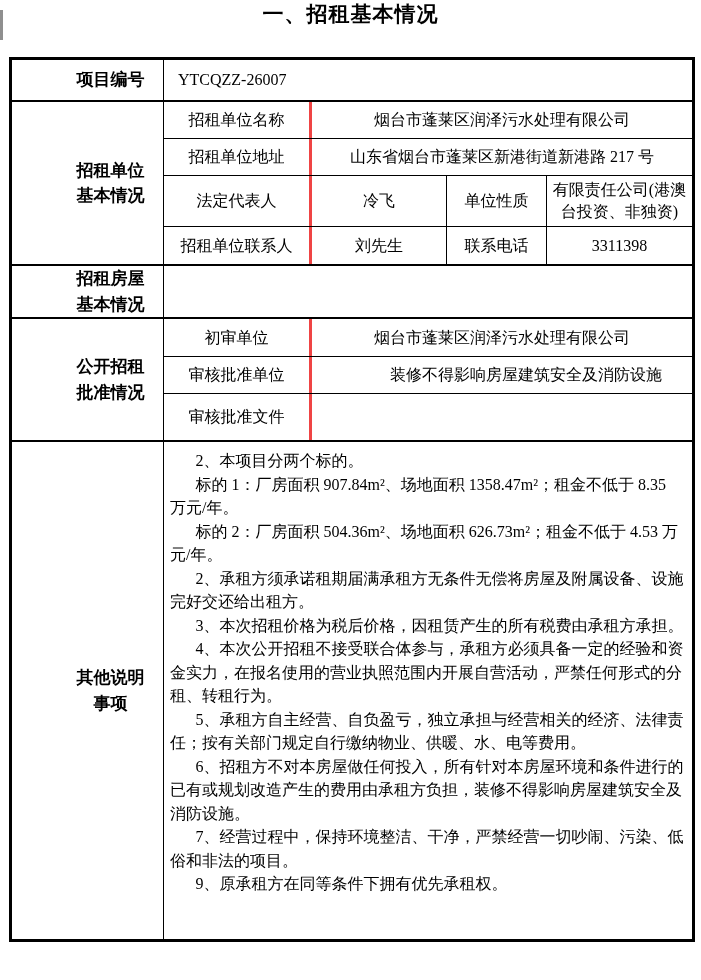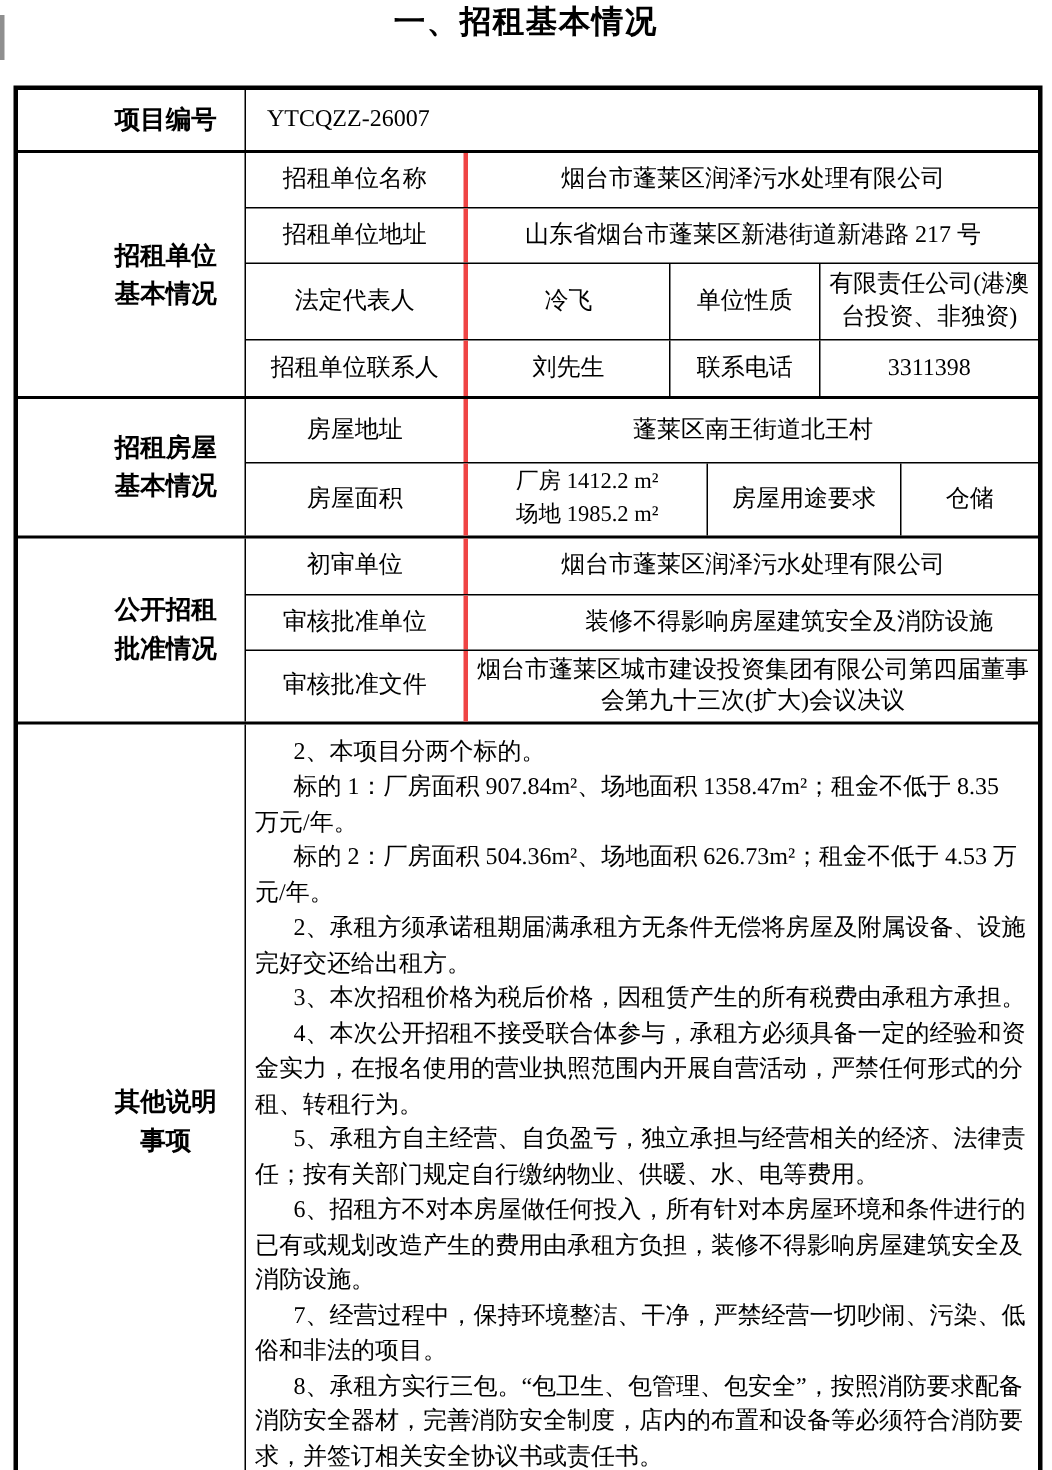--- a/index.html
+++ b/index.html
@@ -99,71 +99,54 @@
         <div class="c c-val-mid c">刘先生</div>
         <div class="c c-label2">联系电话</div>
         <div class="c c-val">3311398</div>
       </div>
     </div>
   </div>
 
   <div class="grp">
     <div class="col-a">招租房屋
 基本情况</div>
-    <div class="grp-rows">
-      <div class="sub h-haddr">
-        <div class="c c-label">房屋地址</div>
-        <div class="c c-val">蓬莱区南王街道北王村</div>
-      </div>
-      <div class="sub h-area">
-        <div class="c c-label">房屋面积</div>
-        <div class="c c-val-area">
-          <span class="pre area-val">厂房 1412.2 m²
-场地 1985.2 m²</span>
-        </div>
-        <div class="c c-label-use">房屋用途要求</div>
-        <div class="c c-val">仓储</div>
-      </div>
-    </div>
   </div>
 
   <div class="grp">
     <div class="col-a">公开招租
 批准情况</div>
     <div class="grp-rows">
       <div class="sub h-init">
         <div class="c c-label">初审单位</div>
         <div class="c c-val">烟台市蓬莱区润泽污水处理有限公司</div>
       </div>
       <div class="sub h-appr">
         <div class="c c-label">审核批准单位</div>
         <div class="c c-val">装修不得影响房屋建筑安全及消防设施</div>
       </div>
       <div class="sub h-doc">
         <div class="c c-label">审核批准文件</div>
-        <div class="c c-val">烟台市蓬莱区城市建设投资集团有限公司第四届董事会第九十三次(扩大)会议决议</div>
       </div>
     </div>
   </div>
 
   <div class="grp">
     <div class="col-a">其他说明
 事项</div>
     <div class="grp-rows">
       <div class="sub">
         <div class="notes-cell">
           <p>2、本项目分两个标的。</p>
           <p>标的 1：厂房面积 907.84m²、场地面积 1358.47m²；租金不低于 8.35 万元/年。</p>
           <p>标的 2：厂房面积 504.36m²、场地面积 626.73m²；租金不低于 4.53 万元/年。</p>
           <p>2、承租方须承诺租期届满承租方无条件无偿将房屋及附属设备、设施完好交还给出租方。</p>
           <p>3、本次招租价格为税后价格，因租赁产生的所有税费由承租方承担。</p>
           <p>4、本次公开招租不接受联合体参与，承租方必须具备一定的经验和资金实力，在报名使用的营业执照范围内开展自营活动，严禁任何形式的分租、转租行为。</p>
           <p>5、承租方自主经营、自负盈亏，独立承担与经营相关的经济、法律责任；按有关部门规定自行缴纳物业、供暖、水、电等费用。</p>
           <p>6、招租方不对本房屋做任何投入，所有针对本房屋环境和条件进行的已有或规划改造产生的费用由承租方负担，装修不得影响房屋建筑安全及消防设施。</p>
           <p>7、经营过程中，保持环境整洁、干净，严禁经营一切吵闹、污染、低俗和非法的项目。</p>
-          <p>8、承租方实行三包。“包卫生、包管理、包安全”，按照消防要求配备消防安全器材，完善消防安全制度，店内的布置和设备等必须符合消防要求，并签订相关安全协议书或责任书。</p>
           <p>9、原承租方在同等条件下拥有优先承租权。</p>
         </div>
       </div>
     </div>
   </div>
 
 </div>
 
 </body></html>

